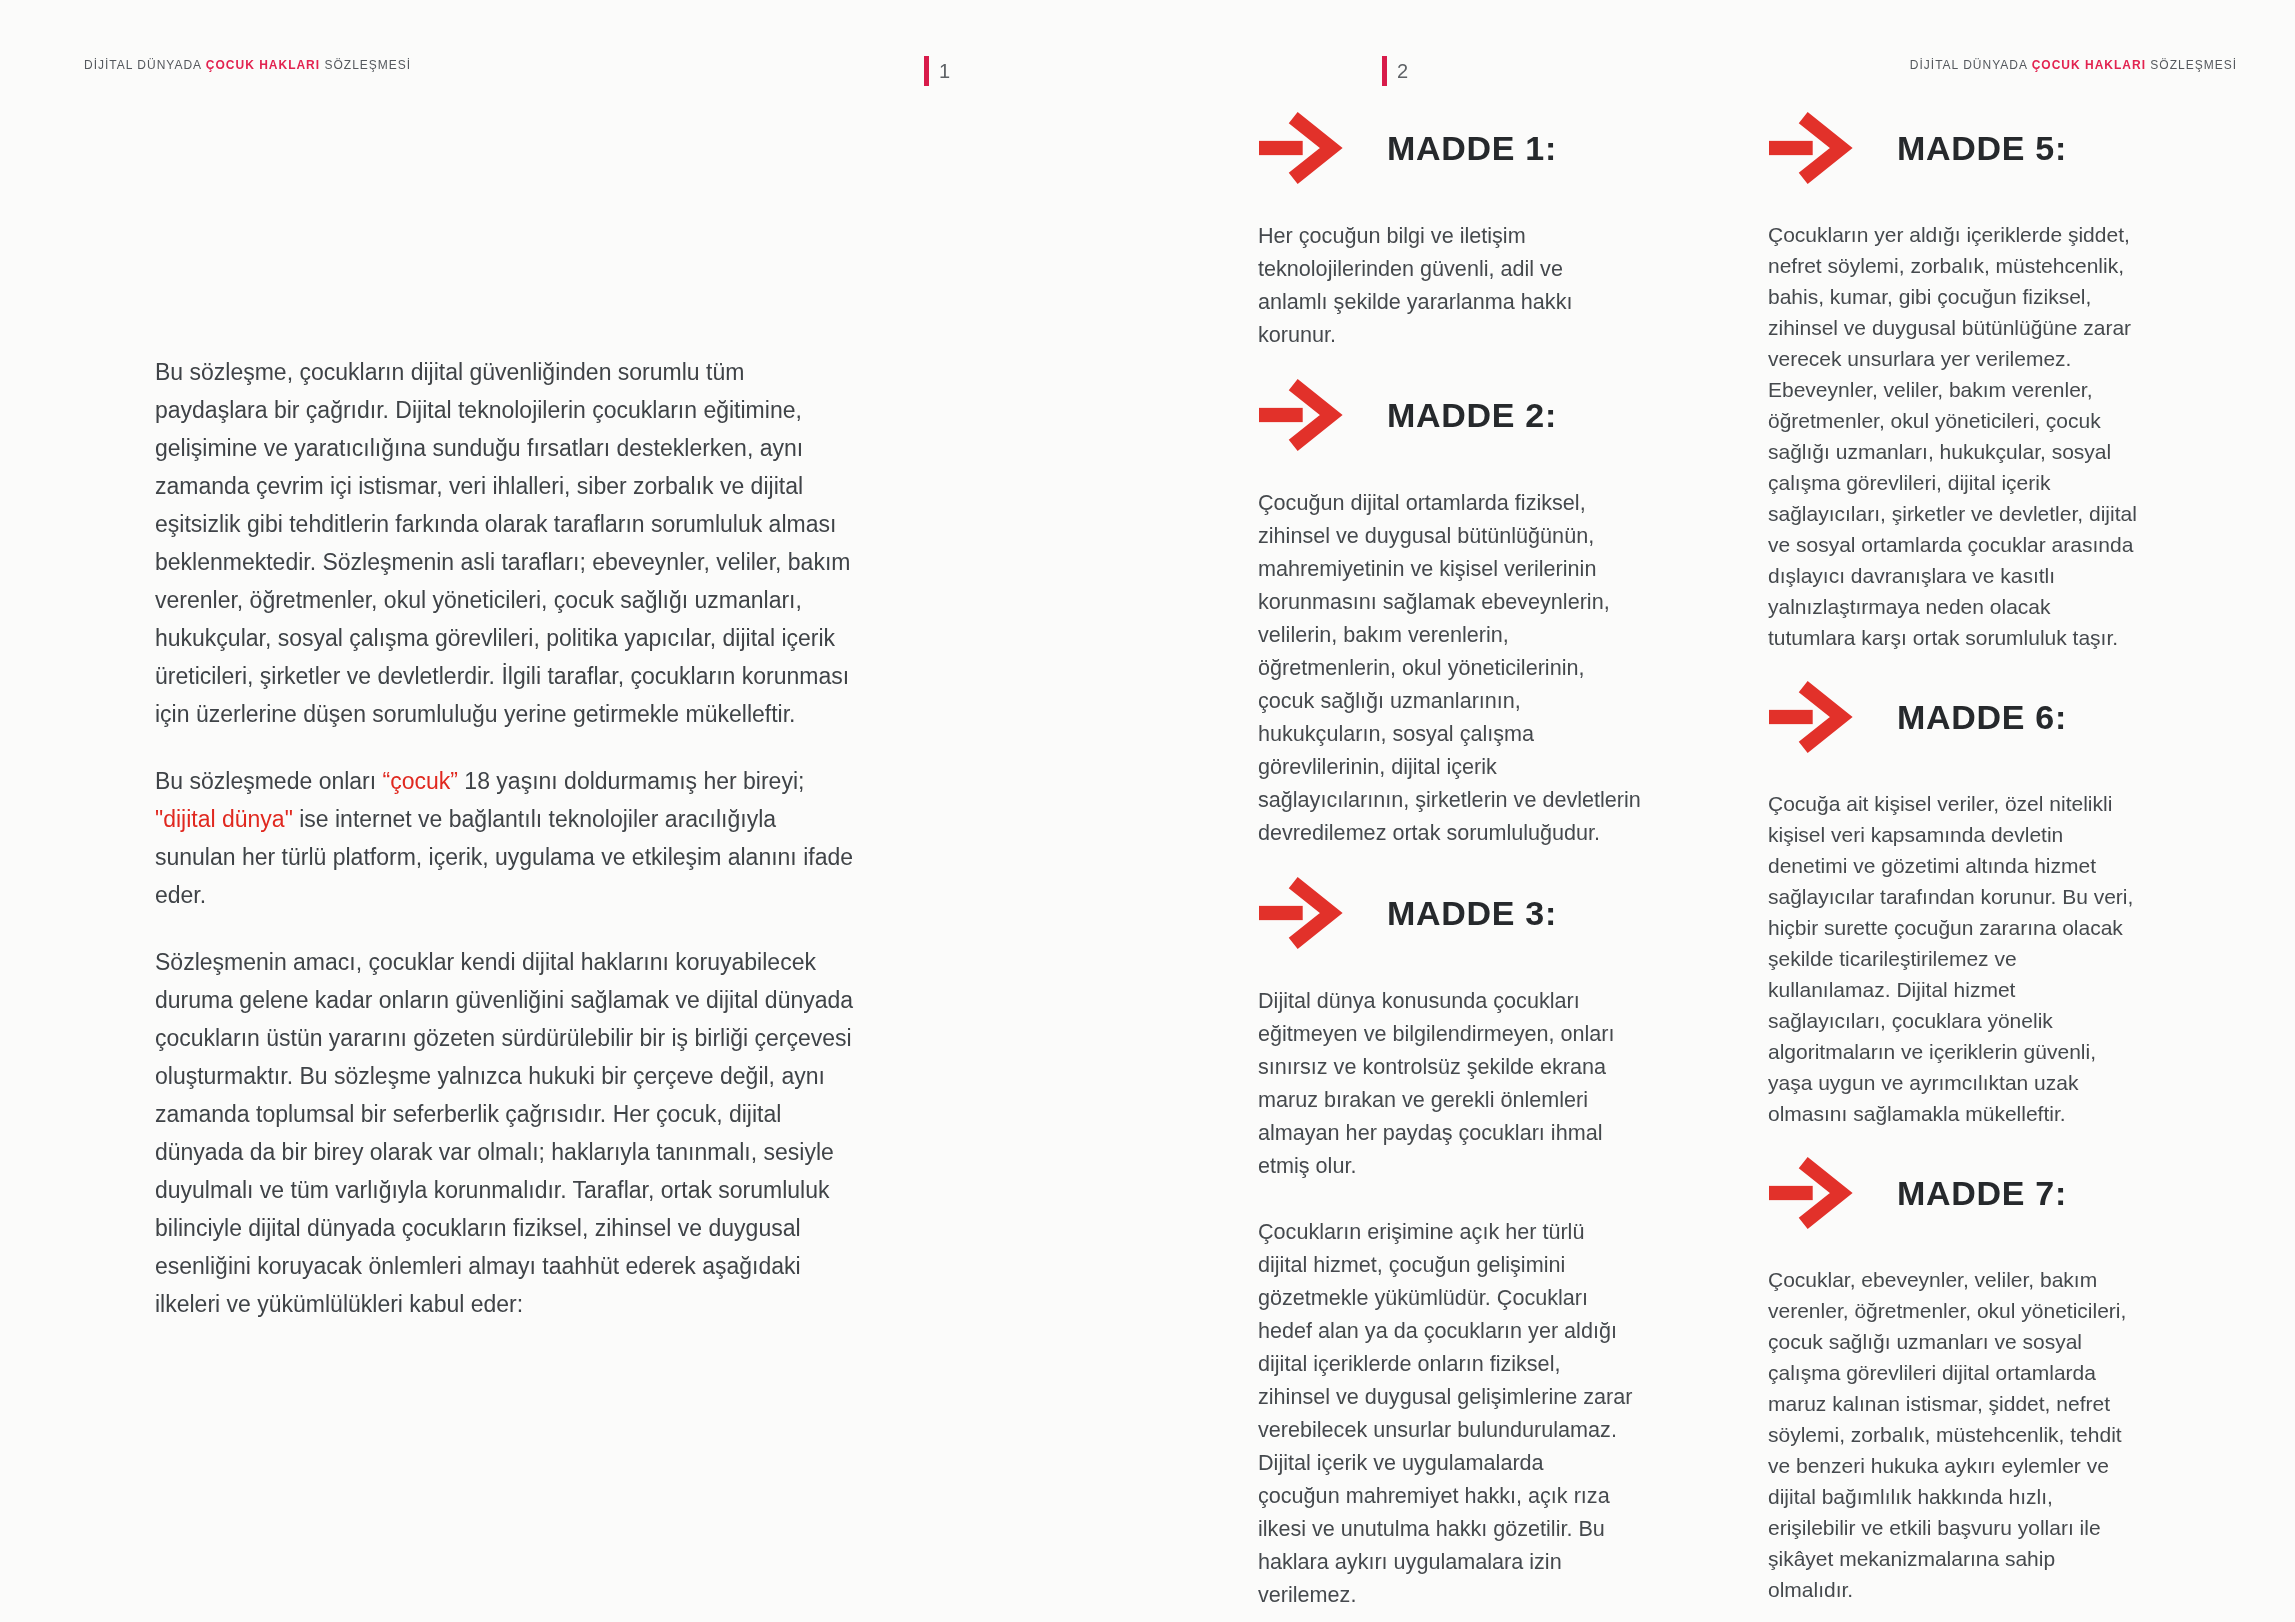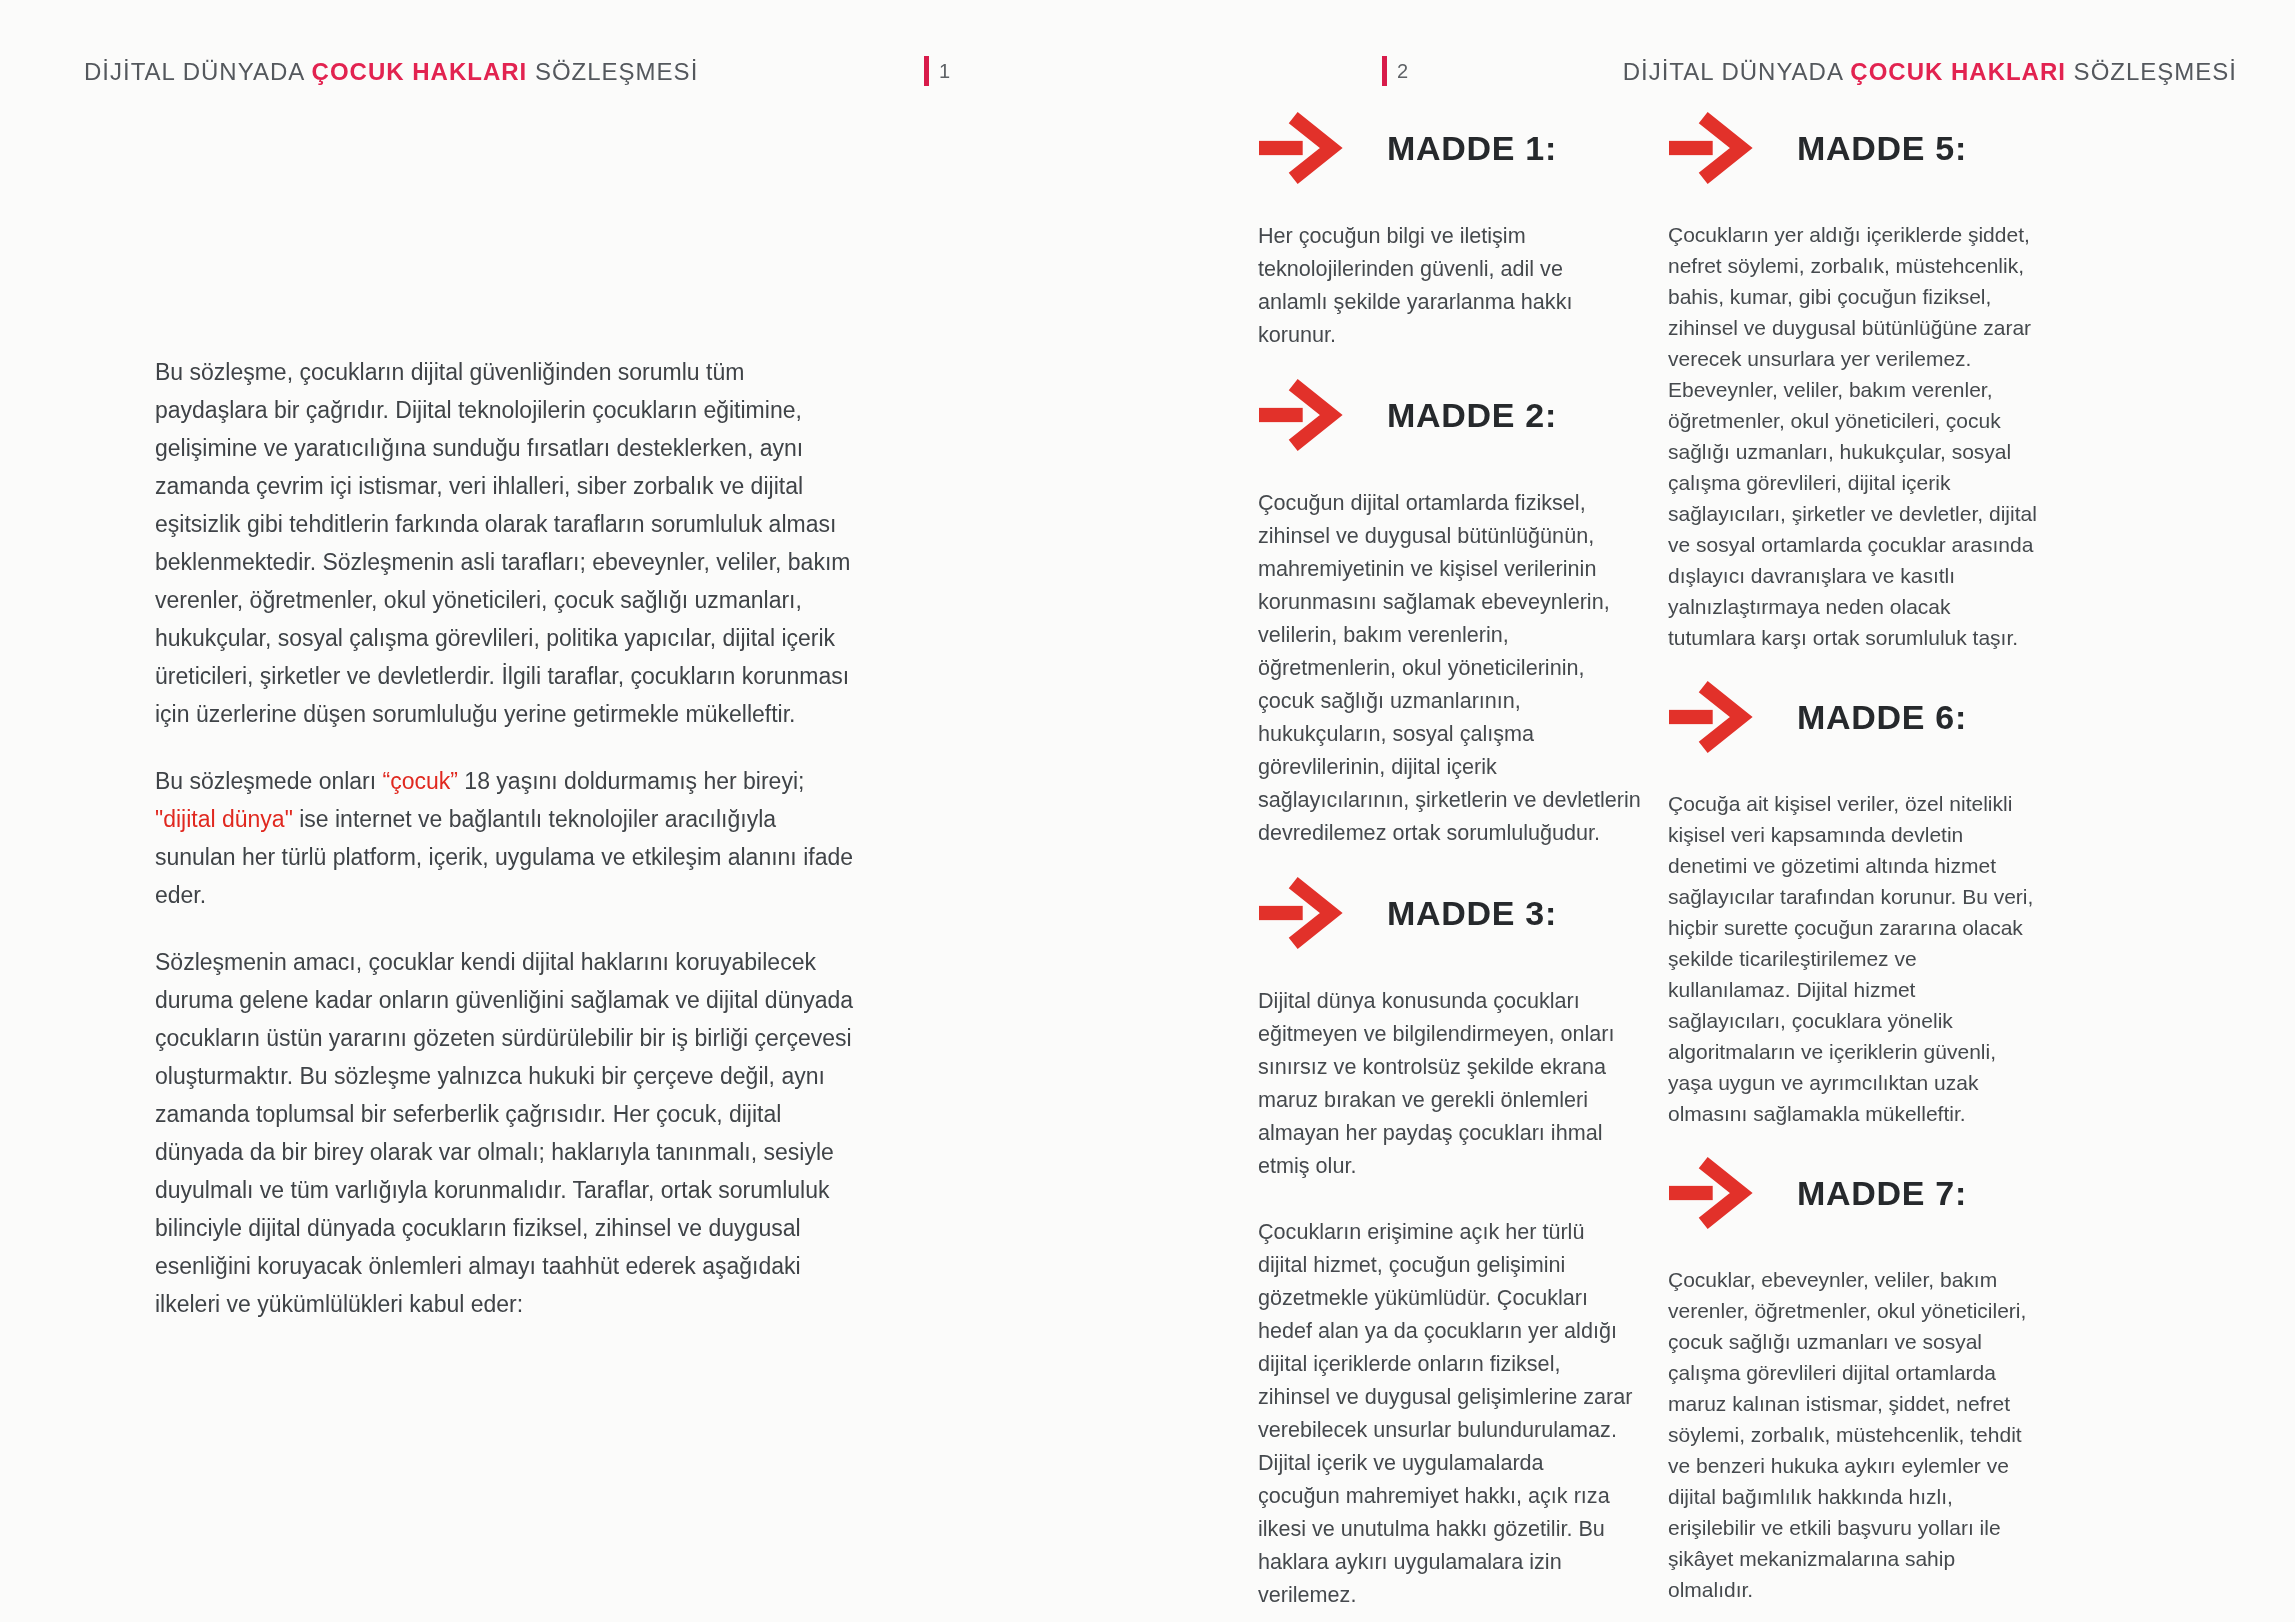--- a/index.html
+++ b/index.html
@@ -9,21 +9,21 @@
     font-family: "Liberation Sans", sans-serif;
     position: relative;
     overflow: hidden;
     color: #43474b;
   }
   .spread { position: absolute; inset: 0; }
 
   
   .header-title {
     position: absolute; top: 58px;
-    font-size: 24px; letter-spacing: 1px;
+    font-size: 12px; letter-spacing: 1px;
     color: #54585d; white-space: nowrap;
   }
   .header-title-left  { left: 84px; }
   .header-title-right { right: 58px; text-align: right; }
   .header-accent { color: #e22350; font-weight: bold; }
 
   .pagenum {
     position: absolute; top: 56px;
     display: flex; align-items: center; gap: 10.5px;
   }
@@ -37,21 +37,21 @@
     position: absolute; left: 155px; top: 353px; width: 916px;
     font-size: 23px; line-height: 38px;
     color: #3f4347;
   }
   .intro p { margin: 0 0 29px 0; white-space: pre-line; }
   .red-bold { color: #e0281f; font-weight: normal; }
 
   
   .col { position: absolute; top: 0; box-sizing: border-box; padding-top: 110px; }
   .col-1 { left: 1258px; width: 468px; font-size: 21.6px; line-height: 33px; }
-  .col-2 { left: 1668px; width: 510px; font-size: 21px; line-height: 31px; }
+  .col-2 { left: 1768px; width: 510px; font-size: 21px; line-height: 31px; }
 
   .article + .article { margin-top: 26px; }
   .article-head { display: flex; align-items: center; gap: 32px; margin-bottom: 14.4px; }
   .arrow-icon svg { width: 97px; height: 76px; display: block; }
   .article-title {
     font-size: 34px; font-weight: bold; color: #26292c;
     letter-spacing: 0.7px; white-space: nowrap;
   }
   .article-body { white-space: pre-line; color: #45494d; margin-top: 33px; }
 </style>

